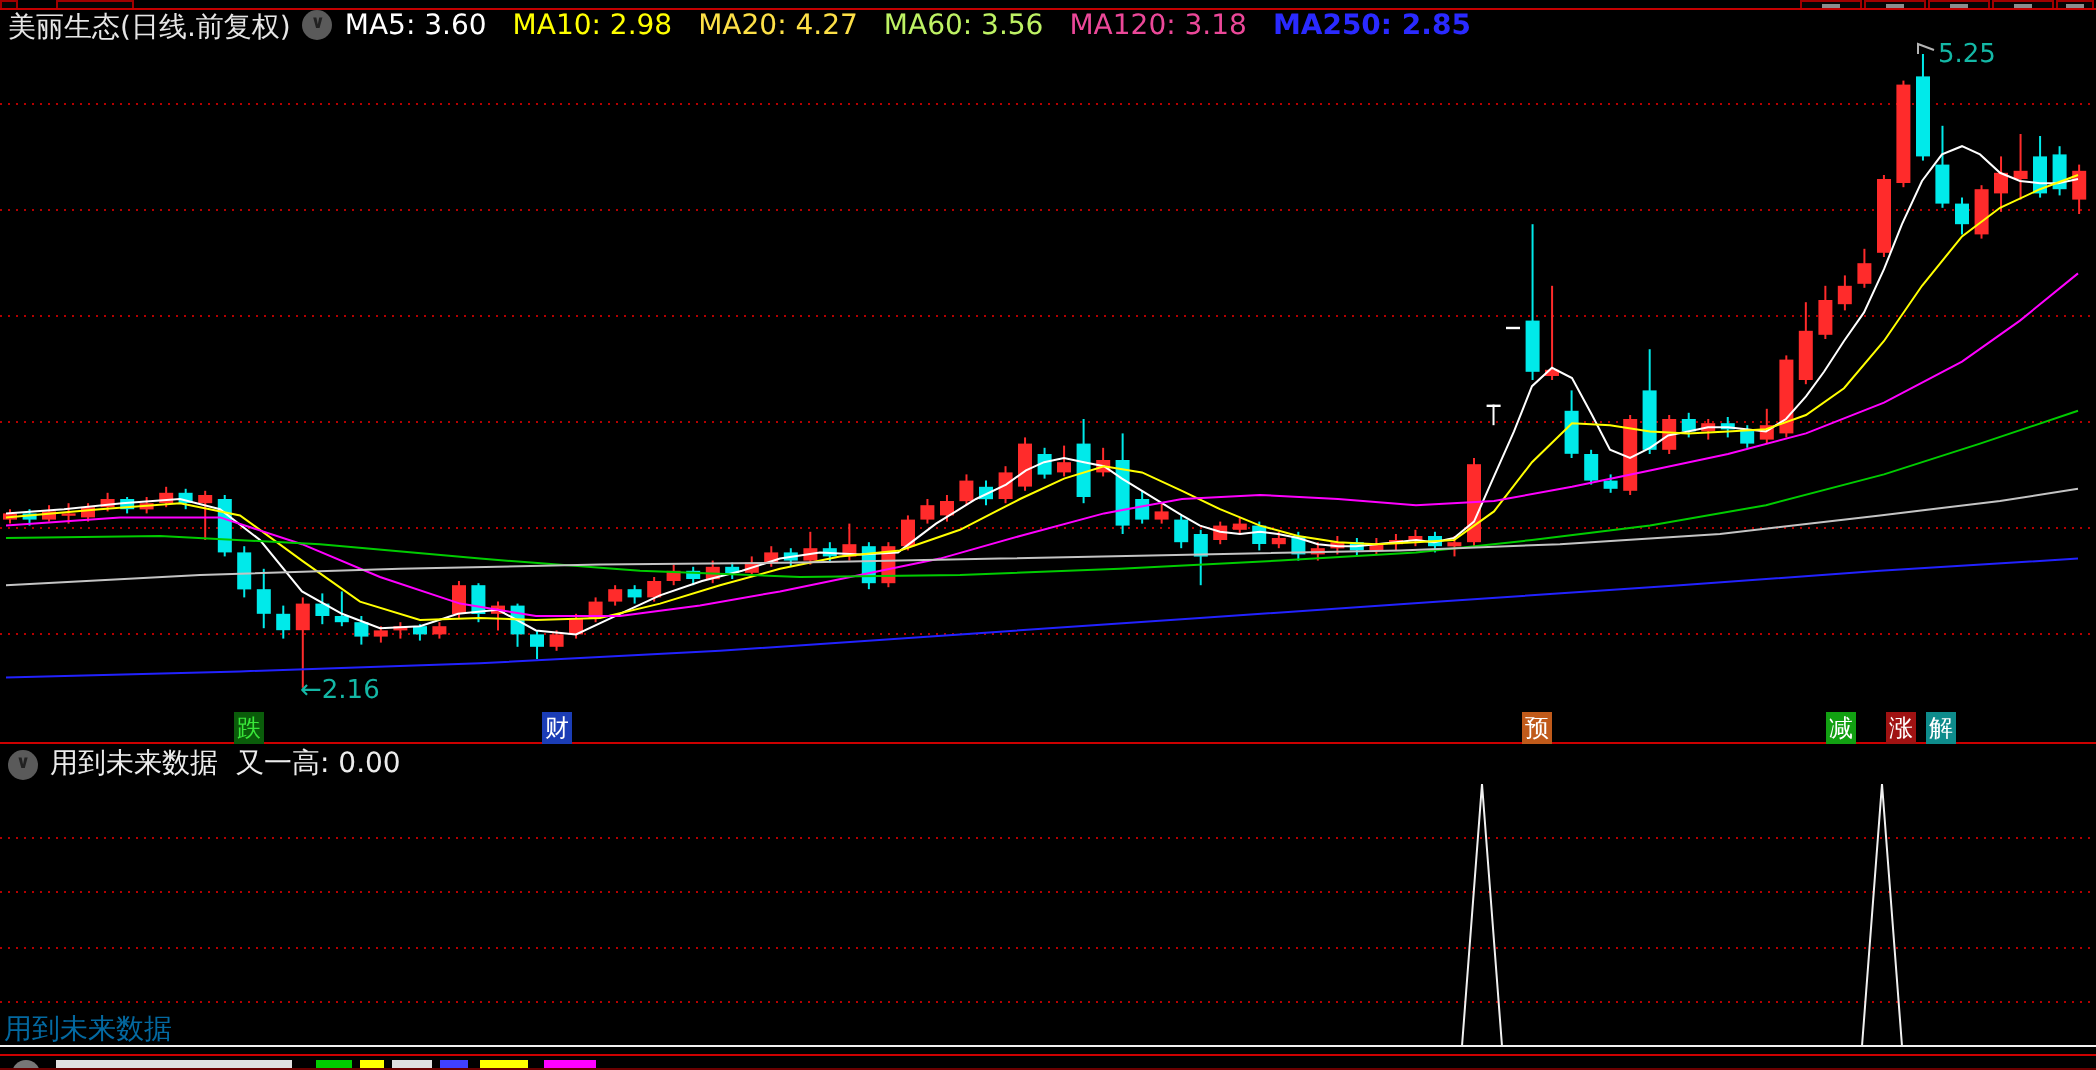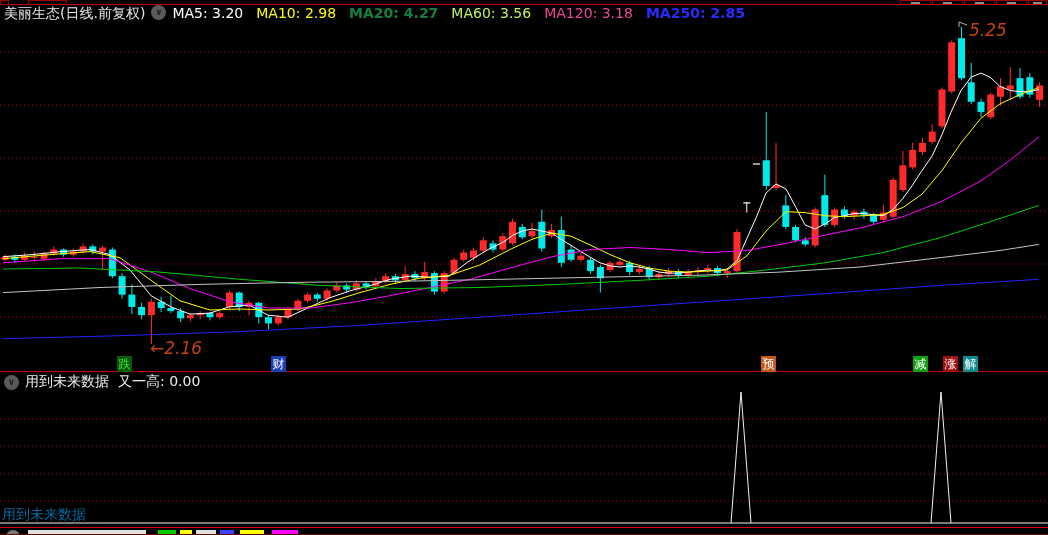--- a/index.html
+++ b/index.html
@@ -9,21 +9,21 @@
   .stub{position:absolute;top:0;height:4px;border:1px solid #a00000;border-bottom:none;box-sizing:border-box;background:#050505;}
   .stub i{display:block;margin:1px auto 0;width:9px;height:2px;background:#8d8d8d;}
   #titlebar{position:absolute;top:5px;left:0;width:1048px;height:23px;display:flex;align-items:flex-start;
             font-size:14px;white-space:nowrap;z-index:4;}
   #page-title{color:#e6e6e6;margin-left:4px;}
   .circle-icon{width:15px;height:15px;border-radius:50%;background:#5a5a5a;color:#222;font-size:9px;
                line-height:15px;text-align:center;margin:0 6px;flex:0 0 auto;font-weight:bold;}
   #ma-labels span{margin-right:13px;}
   #chart-svg{position:absolute;top:0;left:0;z-index:1;}
   .evt{position:absolute;top:356px;width:15px;height:16px;font-size:12px;line-height:16px;text-align:center;z-index:3;}
-  .anno{position:absolute;color:#c2410c;font-size:17px;z-index:3;font-style:italic;}
+  .anno{position:absolute;color:#14b8a6;font-size:13px;z-index:3;}
   #anno-low{left:150px;top:338px;}
   #anno-high{left:969px;top:20px;}
   #sub-header{position:absolute;top:373px;left:0;height:18px;display:flex;align-items:center;
               font-size:14px;color:#ececec;z-index:4;white-space:nowrap;}
   #sub-header .circle-icon{margin:0 6px 0 4px;}
   #sub-name{margin-right:9px;}
   #watermark{position:absolute;top:506px;left:2px;font-size:14px;z-index:3;}
   #bottom-row{position:absolute;top:529px;left:0;width:1048px;height:5px;overflow:hidden;z-index:3;}
   #bottom-circle{position:absolute;top:1px;left:6px;width:14px;height:14px;border-radius:50%;background:#777;}
   .frag{position:absolute;top:1px;height:5px;}
@@ -50,21 +50,21 @@
         <i></i>
       </div>
       <div class="stub" style="left: 1028px; width: 19px;">
         <i></i>
       </div>
     </div>
 
   <div id="titlebar">
     <span id="page-title">美丽生态(日线.前复权)</span>
     <span class="circle-icon">∨</span>
-    <span id="ma-labels"><span style="color: rgb(255, 255, 255);">MA5: 3.20</span><span style="color: rgb(255, 255, 0);">MA10: 2.98</span><span style="color: #15803d; font-weight: bold;">MA20: 4.27</span><span style="color: #bef264;">MA60: 3.56</span><span style="color: #ec4899;">MA120: 3.18</span><span style="color: rgb(42, 42, 255); font-weight: bold;">MA250: 2.85</span></span>
+    <span id="ma-labels"><span style="color: rgb(255, 255, 255);">MA5: 3.60</span><span style="color: rgb(255, 255, 0);">MA10: 2.98</span><span style="color: #fde047;">MA20: 4.27</span><span style="color: #bef264;">MA60: 3.56</span><span style="color: #ec4899;">MA120: 3.18</span><span style="color: rgb(42, 42, 255); font-weight: bold;">MA250: 2.85</span></span>
   </div>
 
   <svg id="chart-svg" width="1048" height="535">
       <line x1="0" y1="52" x2="1048" y2="52" stroke="#b40000" stroke-width="1" stroke-dasharray="1,3"></line>
       <line x1="0" y1="105" x2="1048" y2="105" stroke="#b40000" stroke-width="1" stroke-dasharray="1,3"></line>
       <line x1="0" y1="158" x2="1048" y2="158" stroke="#b40000" stroke-width="1" stroke-dasharray="1,3"></line>
       <line x1="0" y1="211" x2="1048" y2="211" stroke="#b40000" stroke-width="1" stroke-dasharray="1,3"></line>
       <line x1="0" y1="264" x2="1048" y2="264" stroke="#b40000" stroke-width="1" stroke-dasharray="1,3"></line>
       <line x1="0" y1="317" x2="1048" y2="317" stroke="#b40000" stroke-width="1" stroke-dasharray="1,3"></line>
       <line x1="0" y1="419" x2="1048" y2="419" stroke="#b40000" stroke-width="1" stroke-dasharray="1,3"></line>

